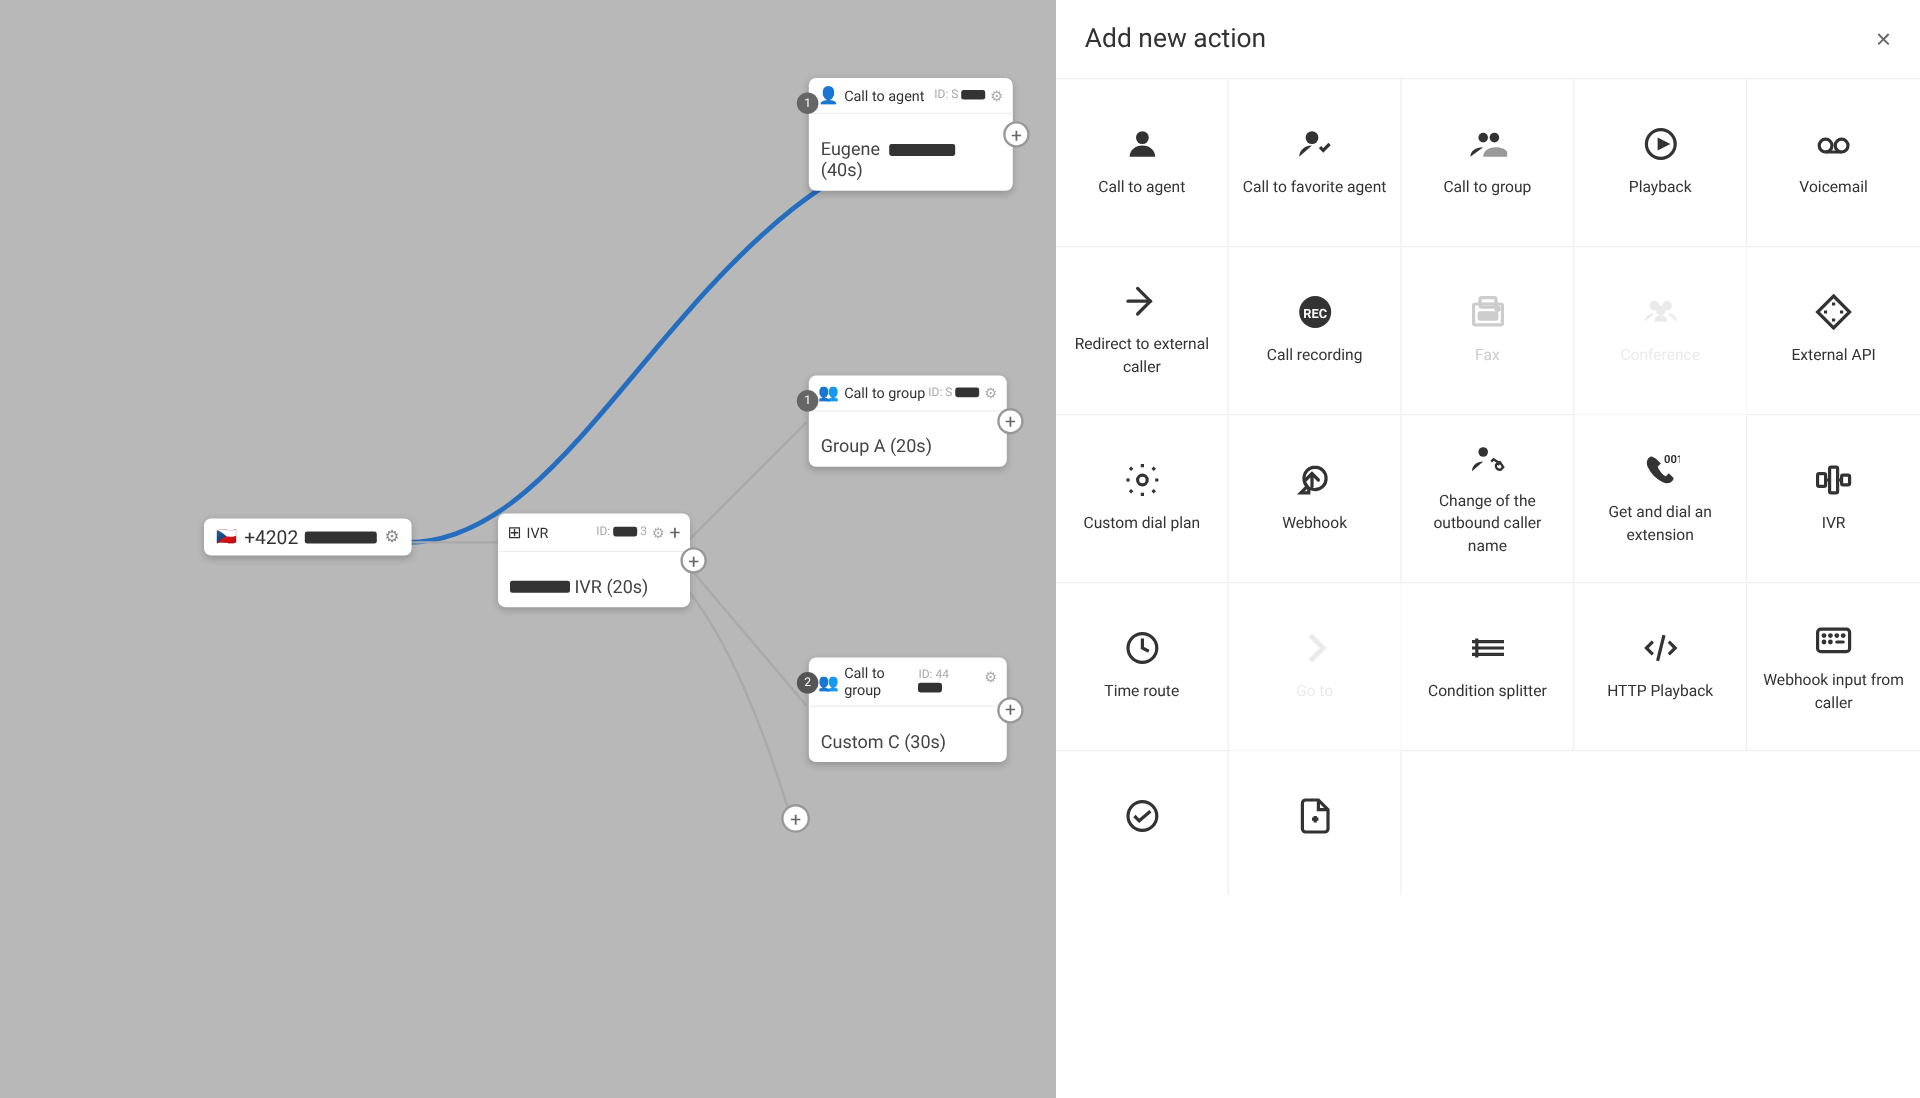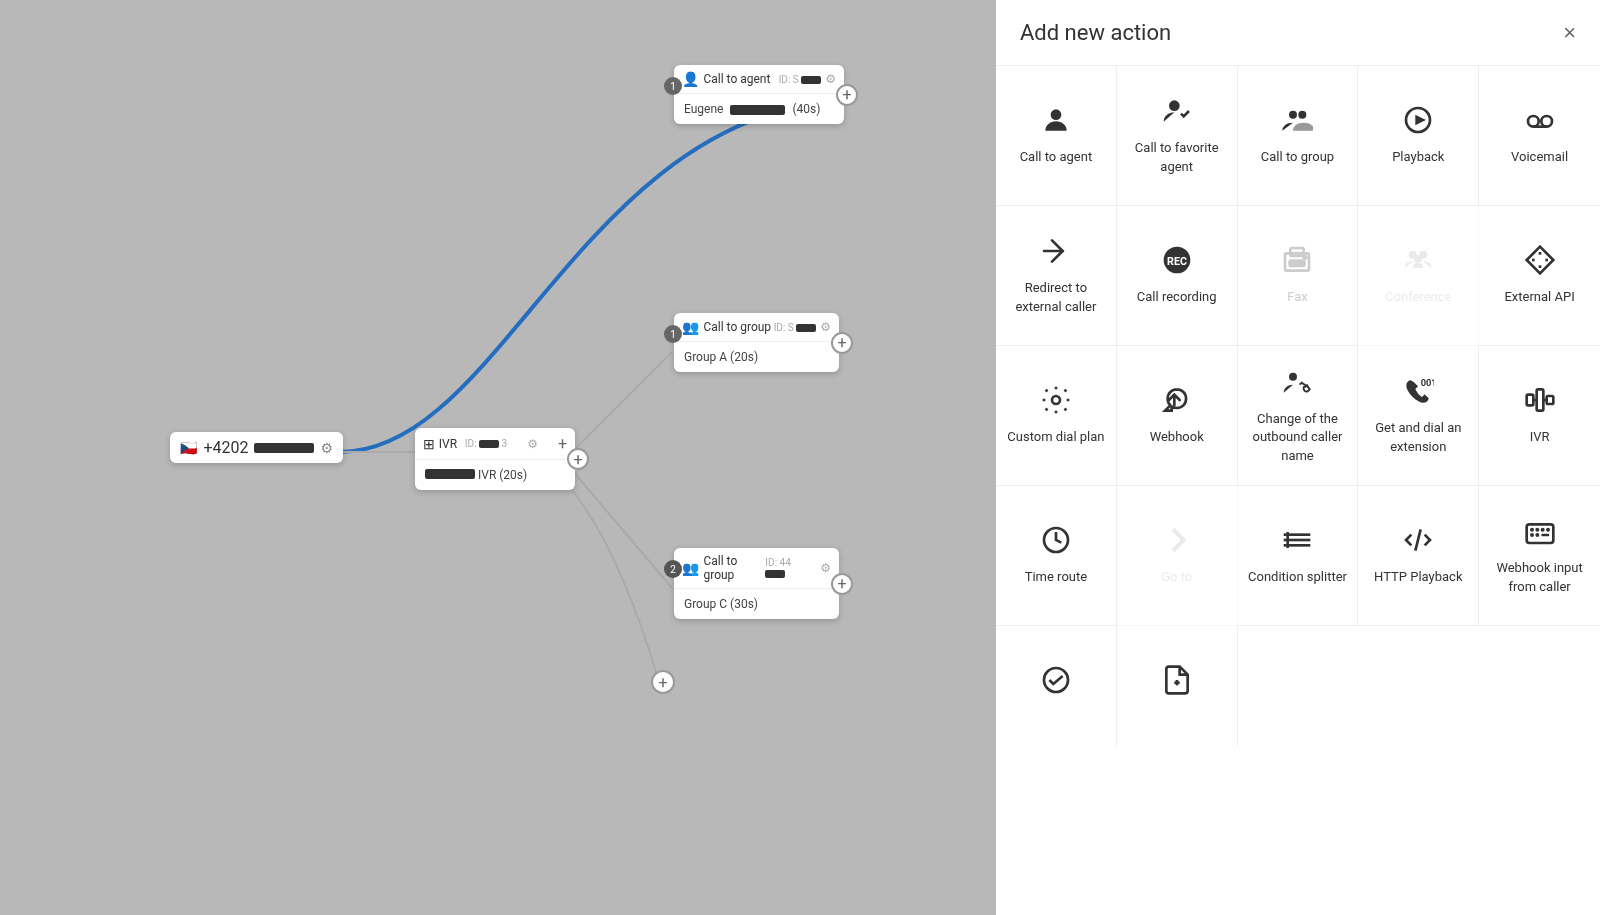--- a/index.html
+++ b/index.html
@@ -33,22 +33,23 @@
     }
 
     .node-header-left {
       display: flex;
       align-items: center;
       gap: 4px;
     }
 
     .node-body {
       padding: 8px 10px;
-      font-size: 12px;
+      font-size: 15px;
       color: #444;
+      margin-top: 12px;
     }
 
     .node-gear {
       color: #888;
       cursor: pointer;
       font-size: 14px;
     }
 
     .node-plus {
       position: absolute;
@@ -115,21 +116,21 @@
       position: absolute;
       top: 0;
       left: 0;
       width: 100%;
       height: 100%;
       pointer-events: none;
     }
 
     
     .action-panel {
-      width: 604px;
+      width: 720px;
       background: white;
       display: flex;
       flex-direction: column;
       box-shadow: -2px 0 10px rgba(0,0,0,0.15);
       overflow-y: auto;
     }
 
     .panel-header {
       display: flex;
       align-items: center;
@@ -246,21 +247,21 @@
     <span class="phone-number-bar"></span>
     <span class="node-gear">⚙</span>
   </div>
 
   <div class="node" style="left: 415px; top: 428px; width: 160px;">
     <div class="node-header">
       <div class="node-header-left">
         <span style="font-size:14px;">⊞</span>
         <span>IVR</span>
       </div>
-      <div style="display:flex;align-items:center;gap:20px;">
+      <div style="display:flex;align-items:center;gap:4px;">
         <span style="color:#aaa;font-size:10px;">ID: <span style="display:inline-block;width:20px;height:8px;background:#333;border-radius:2px;vertical-align:middle;"></span> 3</span>
         <span style="font-size:12px;color:#aaa;">⚙</span>
         <span style="font-size:16px;color:#666;cursor:pointer;">+</span>
       </div>
     </div>
     <div class="node-body">
       <span class="ivr-label-bar"></span> IVR (20s)
     </div>
     <div class="node-plus">+</div>
   </div>
@@ -303,27 +304,27 @@
     <div class="node-plus">+</div>
   </div>
 
   <div class="node" style="left: 674px; top: 548px; width: 165px;">
     <div class="numbered-dot" style="background:#555;">2</div>
     <div class="node-header">
       <div class="node-header-left">
         <span style="font-size:14px;">👥</span>
         <span>Call to group</span>
       </div>
-      <div style="display:flex;align-items:center;gap:14px;">
+      <div style="display:flex;gap:14px;">
         <span style="color:#aaa;font-size:10px;">ID: 44<span style="display:inline-block;width:20px;height:8px;background:#333;border-radius:2px;vertical-align:middle;"></span></span>
         <span style="font-size:12px;color:#aaa;">⚙</span>
       </div>
     </div>
     <div class="node-body">
-      <span>Group C (30s)</span>
+      <span>Custom C (30s)</span>
     </div>
     <div class="node-plus">+</div>
   </div>
 
   <div style="position:absolute; left:651px; top:670px; width:24px; height:24px; border-radius:50%; border:2px solid #999; background:white; display:flex;align-items:center;justify-content:center;font-size:16px;color:#666;cursor:pointer;">+</div>
 
 </div>
 
 <div class="action-panel">
 

